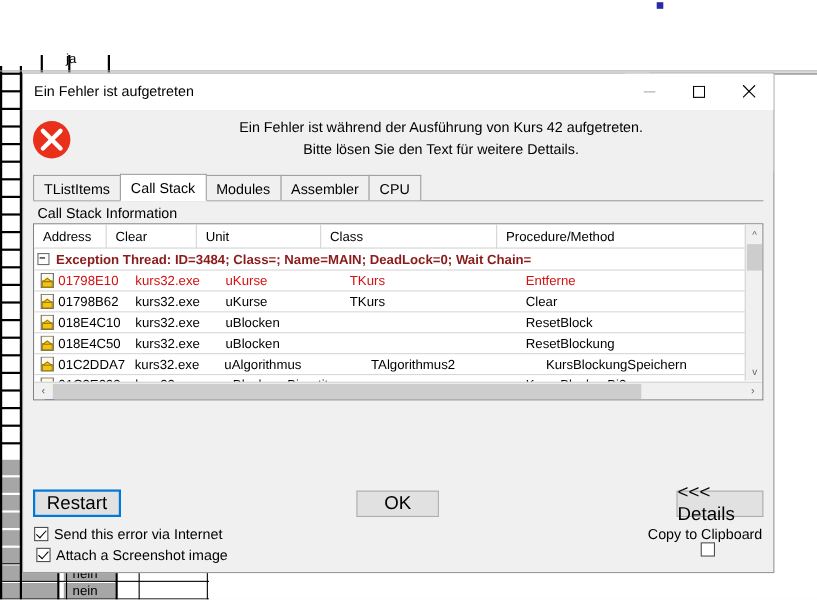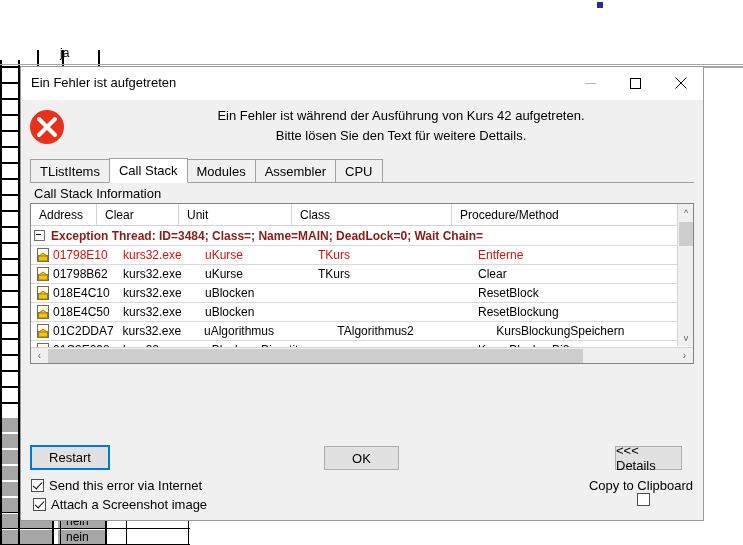--- a/index.html
+++ b/index.html
@@ -134,27 +134,27 @@
   .h-arrow {
     width: 17px; height: 16px; display: flex; align-items: center; justify-content: center;
     color: #606060; font-size: 10px; flex: 0 0 auto;
   }
   .h-track { position: relative; flex: 1 1 auto; height: 16px; }
   .h-thumb { position: absolute; left: 0; top: 1px; width: 535px; height: 14px; background: #cdcdcd; }
 
   
   .btn {
     position: absolute; background: #e1e1e1; border: 1px solid #adadad;
-    font-size: 13px; color: #000; display: flex; align-items: center; justify-content: center;
+    font-size: 17px; color: #000; display: flex; align-items: center; justify-content: center;
     box-sizing: border-box;
   }
   .btn.focus { border: 2px solid #0078d7; background: #e1e1e1; }
   #btn-restart { left: 9px; top: 378px; width: 80px; height: 25px; }
   #btn-ok { left: 303px; top: 379px; width: 75px; height: 24px; }
-  #btn-details { left: 594px; top: 379px; width: 67px; height: 24px; }
+  #btn-details { left: 594px; top: 379px; width: 79px; height: 24px; }
 
   
   .chk-row { position: absolute; display: flex; align-items: center; font-size: 13px; color: #000; }
   .chk {
     width: 13px; height: 13px; border: 1px solid #4d4d4d; background: #fff;
     margin-right: 5px; position: relative; flex: 0 0 auto; box-sizing: border-box;
   }
   .chk.checked::after {
     content: ""; position: absolute; left: 3px; top: 0px; width: 4px; height: 8px;
     border: solid #000; border-width: 0 1.4px 1.4px 0; transform: rotate(42deg);

